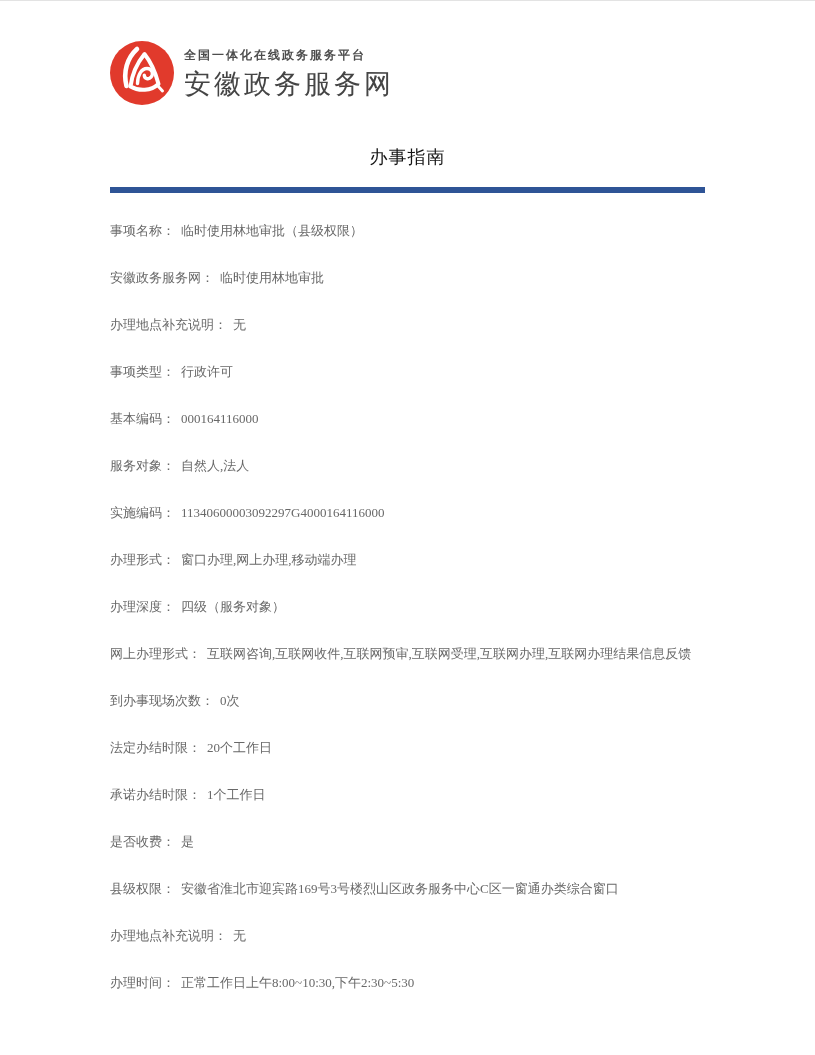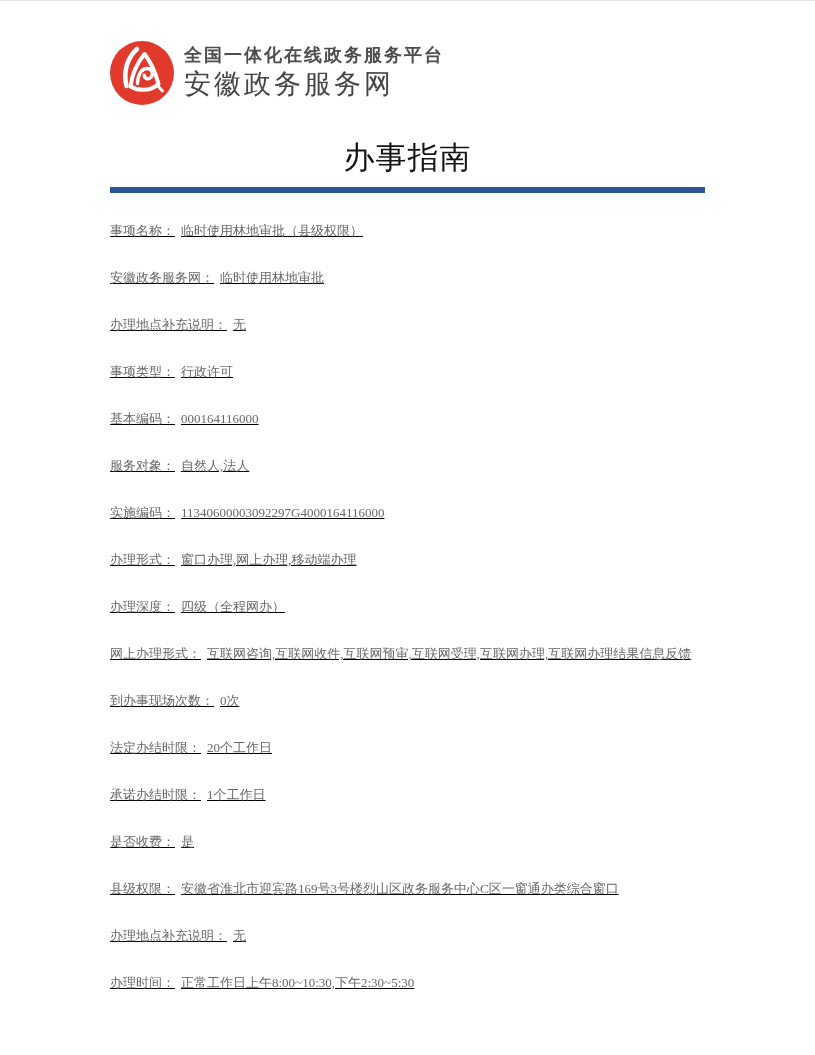--- a/index.html
+++ b/index.html
@@ -25,56 +25,55 @@
     height: 64px;
     flex: 0 0 64px;
   }
   .logo-text {
     display: flex;
     flex-direction: column;
     justify-content: center;
     font-family: "Liberation Sans", "DejaVu Sans", sans-serif;
   }
   .platform-line {
-    font-size: 18px;
+    font-size: 12px;
     font-weight: bold;
     color: #4d4d4d;
     letter-spacing: 2px;
     line-height: 18px;
   }
   .site-line {
     font-size: 27px;
     font-weight: 500;
     color: #454545;
     letter-spacing: 3px;
     line-height: 34px;
     margin-top: 3px;
   }
 
   
   .doc-title {
     margin-top: 37px;
     text-align: center;
-    font-size: 31px;
+    font-size: 18px;
     line-height: 31px;
     font-weight: 400;
     color: #141414;
     letter-spacing: 1px;
   }
   .double-rule {
     margin: 14px 110px 0 110px;
     height: 2px;              
     border-top: 4px solid #2F5496;
     border-bottom: 2px solid #2F5496;
   }
 
   
   .fields {
     margin: 29px 110px 0 110px;
-    text-decoration: underline;
   }
   .field-row {
     font-size: 13px;
     line-height: 17px;
     color: #686868;
     margin-bottom: 30px;
     white-space: nowrap;
   }
   .field-label { color: #686868; }
   .field-value { margin-left: 6px; color: #686868; }
@@ -114,21 +113,21 @@
   <div class="field-row"><span class="field-label">事项类型：</span><span class="field-value">行政许可</span></div>
 
   <div class="field-row"><span class="field-label">基本编码：</span><span class="field-value">000164116000</span></div>
 
   <div class="field-row"><span class="field-label">服务对象：</span><span class="field-value">自然人,法人</span></div>
 
   <div class="field-row"><span class="field-label">实施编码：</span><span class="field-value">11340600003092297G4000164116000</span></div>
 
   <div class="field-row"><span class="field-label">办理形式：</span><span class="field-value">窗口办理,网上办理,移动端办理</span></div>
 
-  <div class="field-row"><span class="field-label">办理深度：</span><span class="field-value">四级（全程网办）</span></div>
+  <div class="field-row"><span class="field-label">办理深度：</span><span class="field-value">四级（服务对象）</span></div>
 
   <div class="field-row"><span class="field-label">网上办理形式：</span><span class="field-value">互联网咨询,互联网收件,互联网预审,互联网受理,互联网办理,互联网办理结果信息反馈</span></div>
 
   <div class="field-row"><span class="field-label">到办事现场次数：</span><span class="field-value">0次</span></div>
 
   <div class="field-row"><span class="field-label">法定办结时限：</span><span class="field-value">20个工作日</span></div>
 
   <div class="field-row"><span class="field-label">承诺办结时限：</span><span class="field-value">1个工作日</span></div>
 
   <div class="field-row"><span class="field-label">是否收费：</span><span class="field-value">是</span></div>

